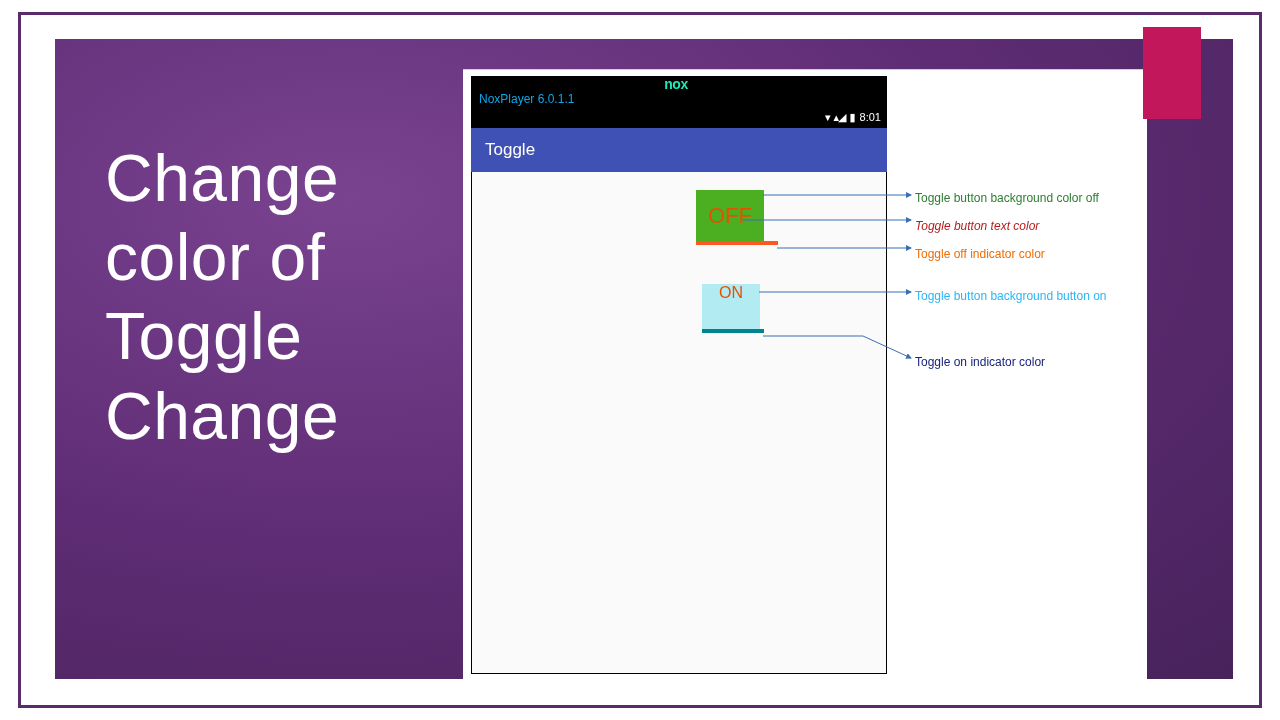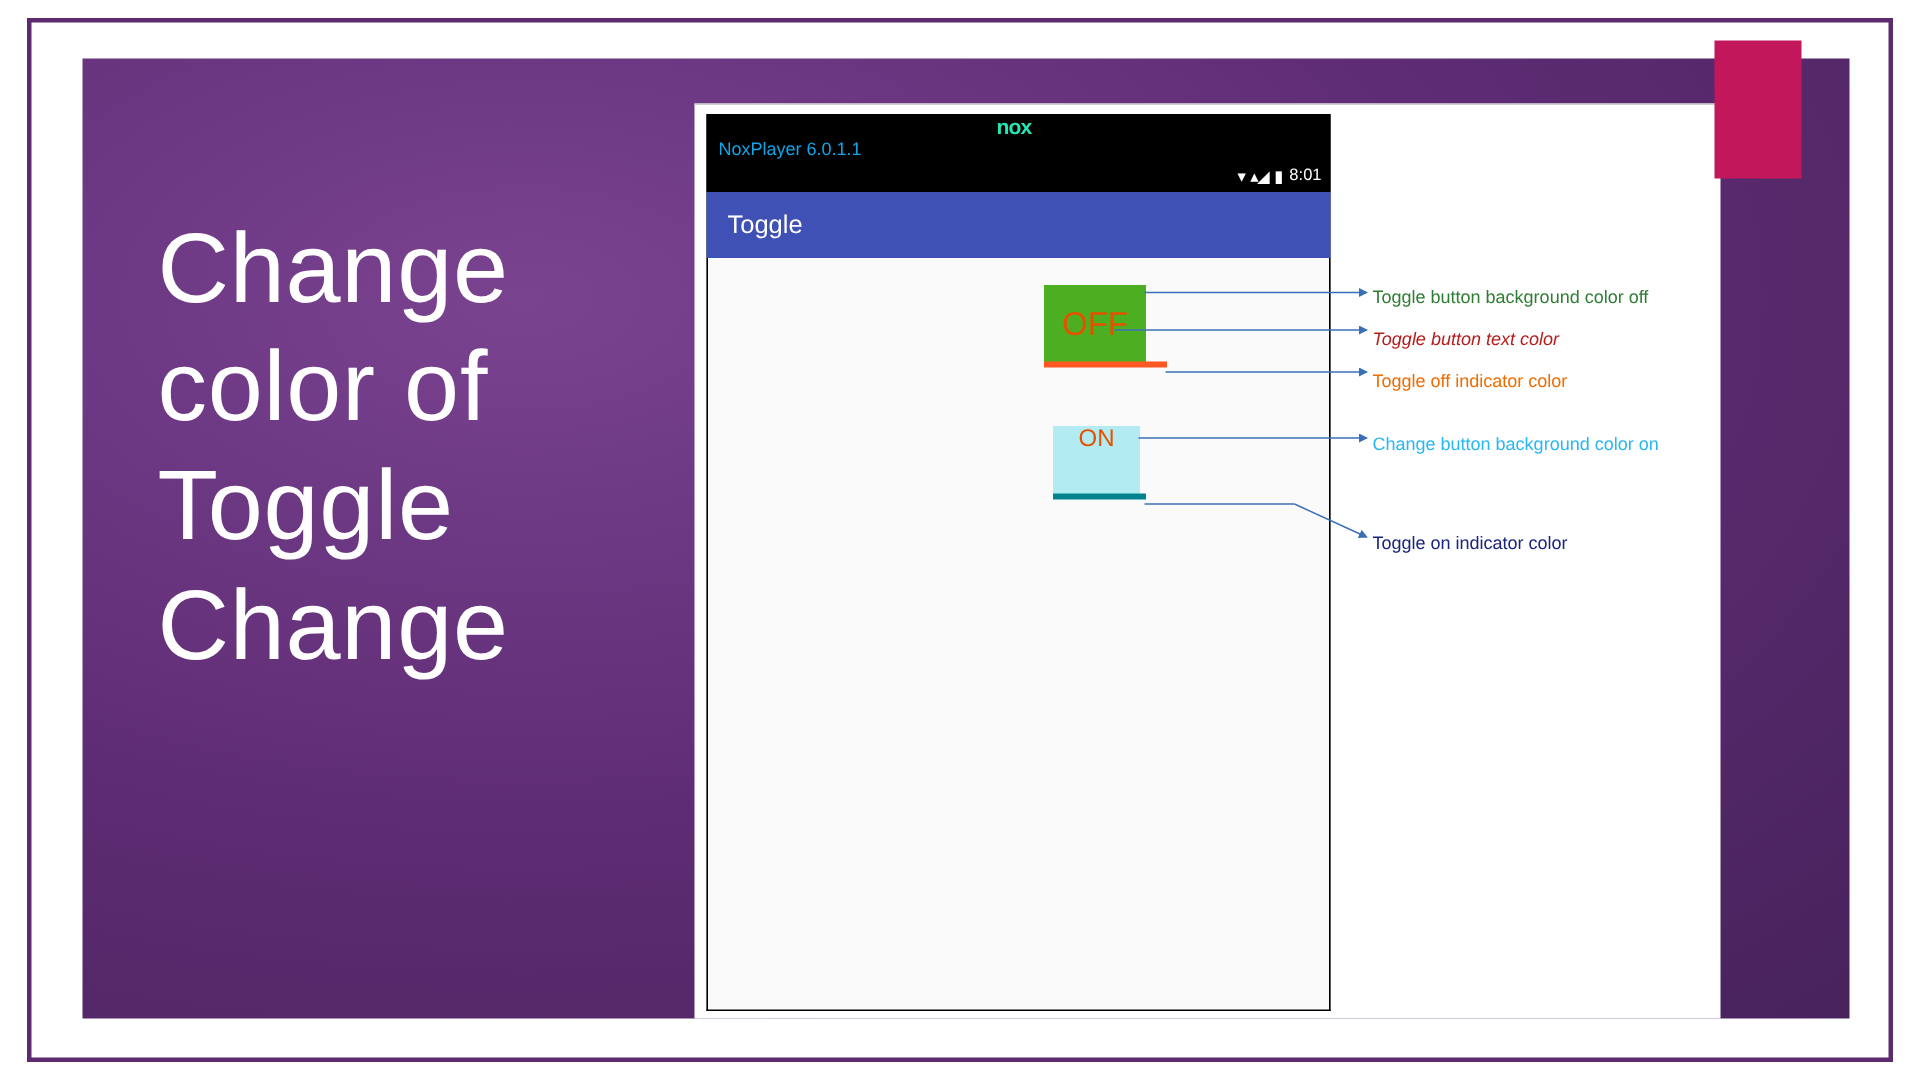--- a/index.html
+++ b/index.html
@@ -207,21 +207,21 @@
             <span class="lbl">ON</span>
             <div class="indicator"></div>
           </div>
         </div>
       </div>
 
       <div class="annotations">
         <div class="ann ann1">Toggle button background color off</div>
         <div class="ann ann2">Toggle button text color</div>
         <div class="ann ann3">Toggle off indicator color</div>
-        <div class="ann ann4">Change button background color on</div>
+        <div class="ann ann4">Toggle button background button on</div>
         <div class="ann ann5">Toggle on indicator color</div>
       </div>
 
       <svg class="connectors">
         <defs>
           <marker id="arrow" markerWidth="6" markerHeight="6" refX="5" refY="3" orient="auto">
             <path d="M0,0 L6,3 L0,6 Z" fill="#3b6fb5"></path>
           </marker>
         </defs>
 

